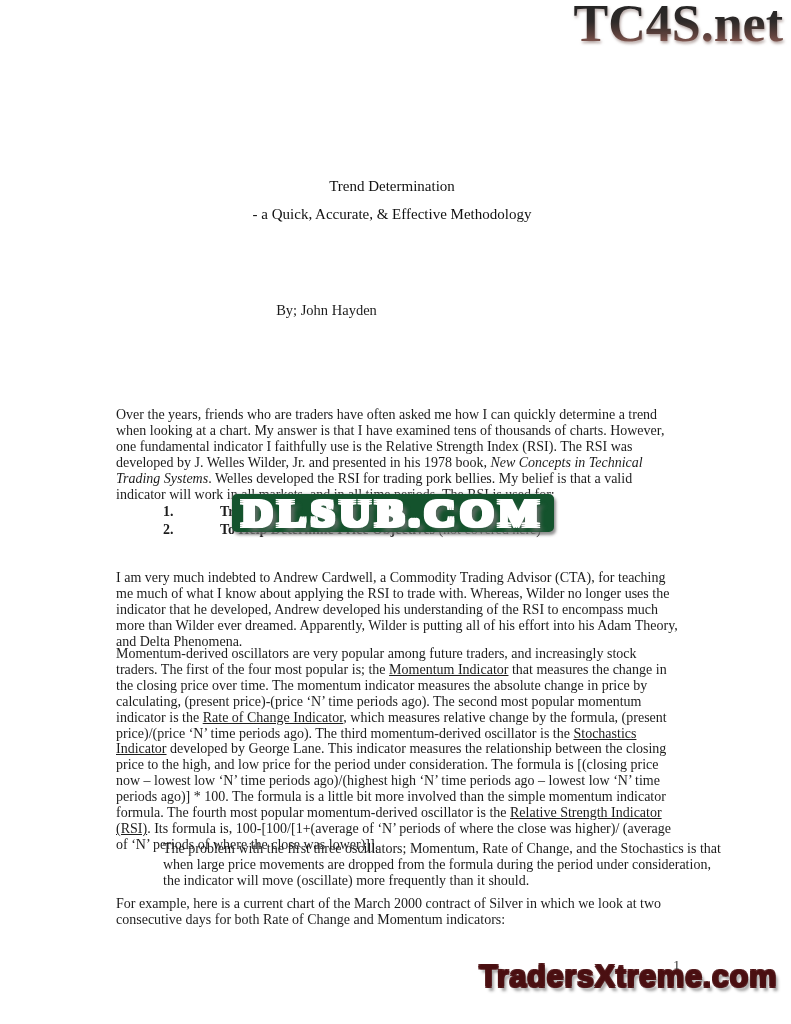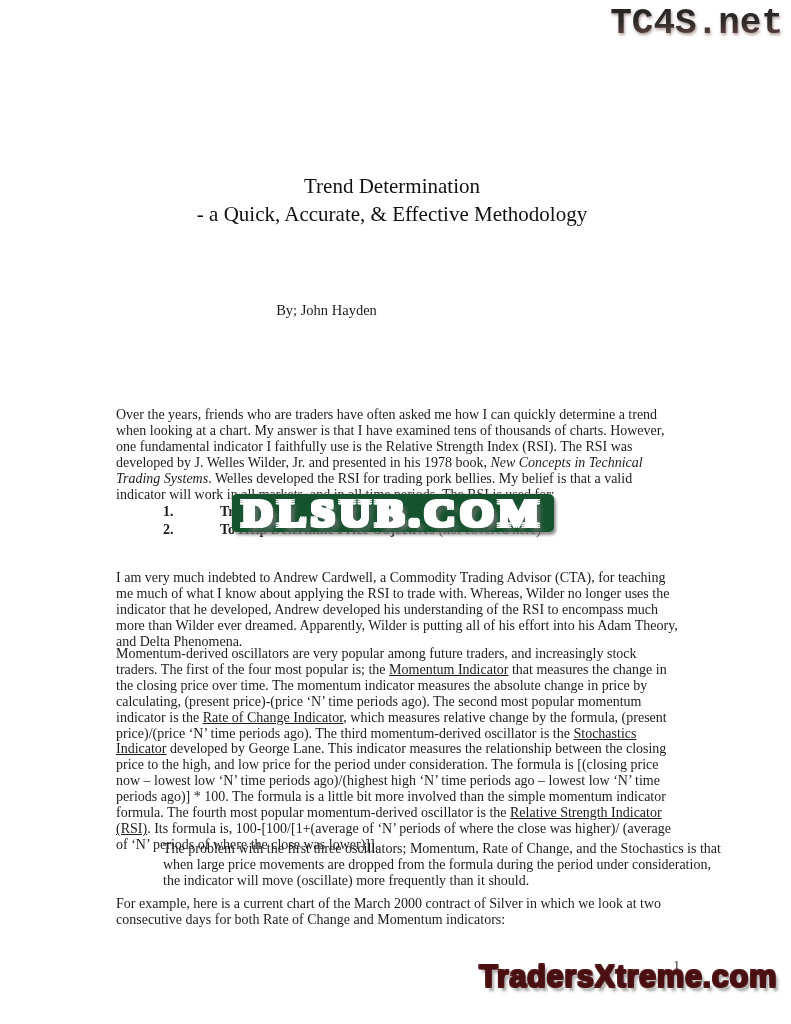--- a/index.html
+++ b/index.html
@@ -1,26 +1,26 @@
 <!DOCTYPE html>
 <html><head>
 <meta charset="utf-8">
 <style>
   html,body{margin:0;padding:0;background:#ffffff;}
   .page{position:relative;width:791px;height:1024px;background:#ffffff;overflow:hidden;
         font-family:"Liberation Serif", serif;color:#1c1c1c;}
 
   .top-logo{position:absolute;top:2px;right:8px;
-    font-family:Liberation Mono, monospace;font-weight:bold;font-size:36px;line-height:44px;
+    font-family:Liberation Serif, serif;font-weight:bold;font-size:52px;line-height:44px;
     background:linear-gradient(180deg,#242424 0%,#2e2a29 45%,#5d413c 75%,#96625a 100%);
     -webkit-background-clip:text;background-clip:text;color:transparent;
     filter:drop-shadow(1px 2px 1.5px rgba(110,80,75,0.55));}
 
   .title{position:absolute;top:172px;left:0;width:784px;text-align:center;
-         font-size:21px;line-height:28px;color:#111;}
+         font-size:15px;line-height:28px;color:#111;}
   .byline{position:absolute;top:302px;left:0;width:653px;text-align:center;font-size:14.5px;}
 
   .body{position:absolute;left:116px;width:563px;margin:0;font-size:14px;line-height:15.9px;text-align:left;}
   .p1{top:407px;} .p2{top:570px;} .p3{top:646px;} .p4{top:841px;margin-left:47px;} .p5{top:896px;}
   .b{font-weight:bold;} .i{font-style:italic;} .u{text-decoration:underline;}
 
   .list{top:504px;}
   .li{display:flex;margin-bottom:2.5px;}
   .num{display:inline-block;margin-left:47px;width:57px;flex:0 0 auto;}
 

